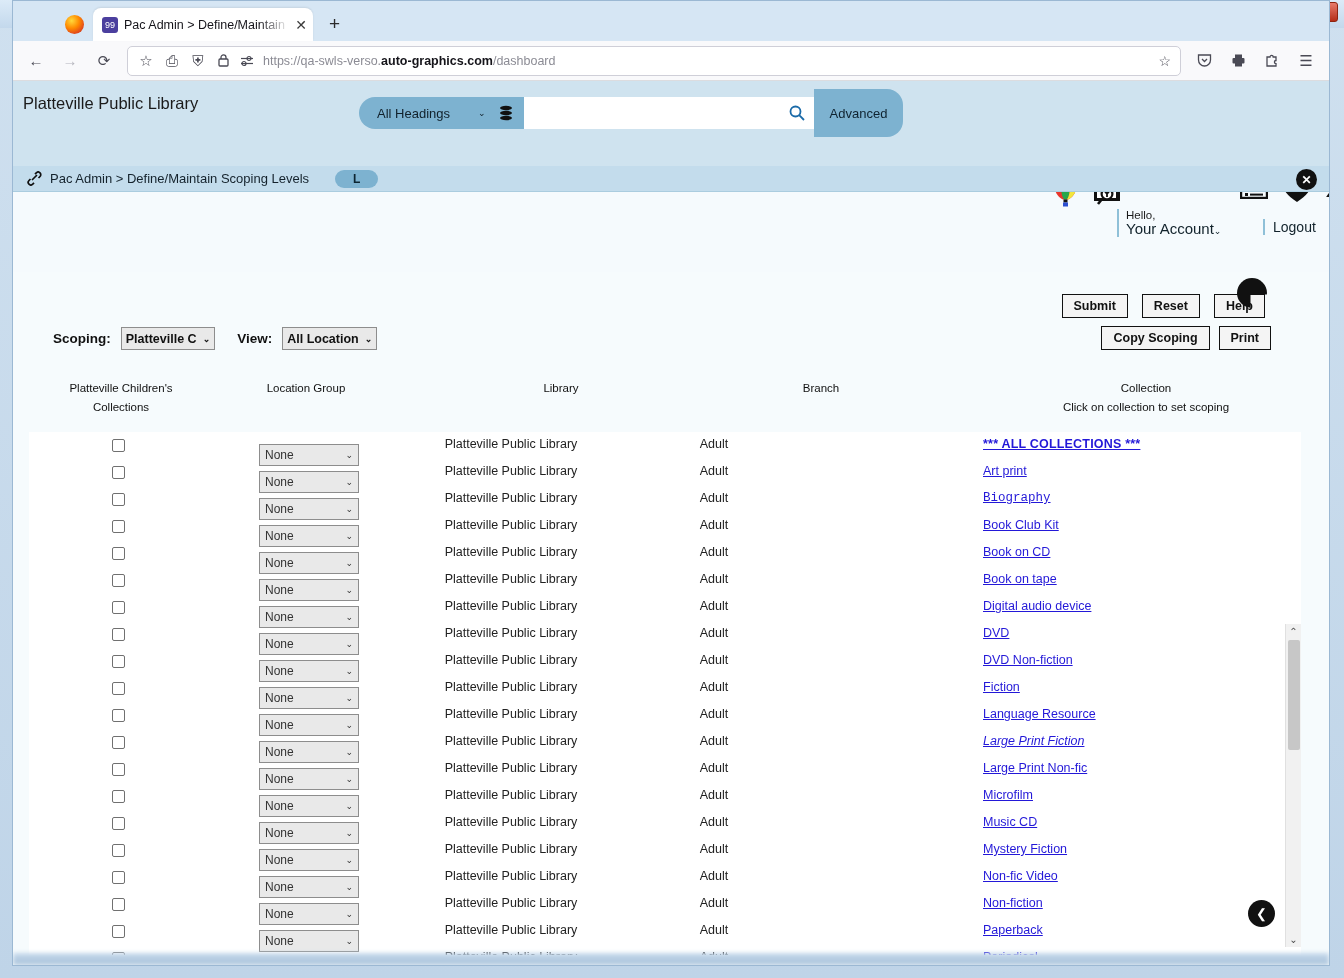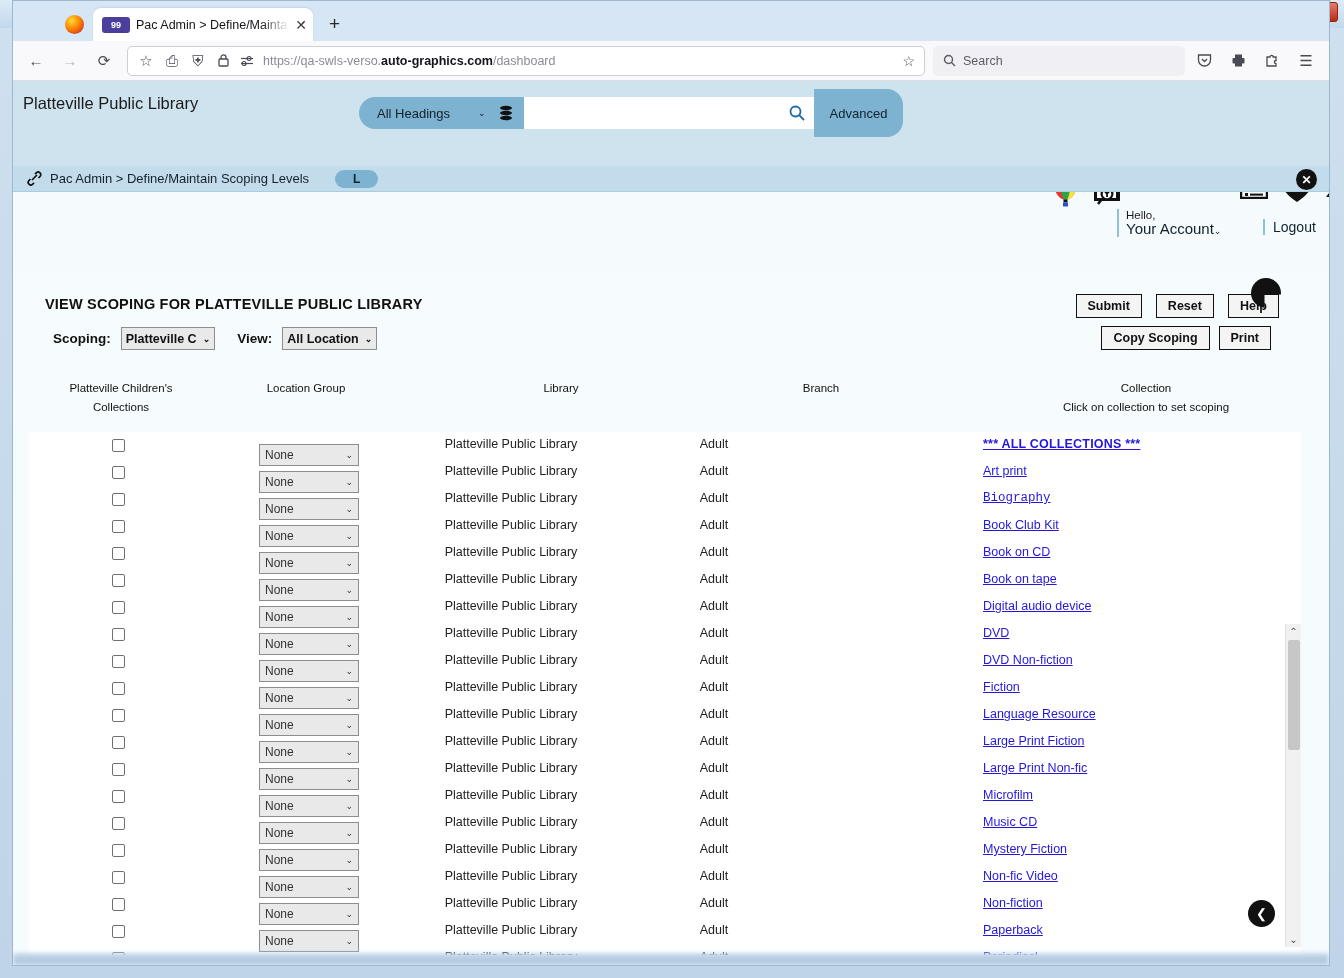--- a/index.html
+++ b/index.html
@@ -50,23 +50,23 @@
     border-radius: 50%;
     background: radial-gradient(circle at 35% 30%, #ffd93b 0%, #ff8a00 42%, #e34b1a 72%, #a52a14 100%);
   }
   #tab {
     height: 33px; width: 220px; background: #fff;
     border-radius: 8px 8px 0 0; display: flex; align-items: center;
     padding: 0 6px 0 9px; gap: 6px; position: relative; left: 34px;
     box-shadow: 0 -1px 2px rgba(0,0,0,.08);
   }
   #tab-favicon {
-    width: 28px; height: 16px; border-radius: 3px; background: #4b3f9e;
+    width: 16px; height: 16px; border-radius: 3px; background: #4b3f9e;
     color: #fff; font-size: 9px; display: flex; align-items: center;
-    justify-content: center; font-weight: bold; flex: none;
+    justify-content: center; font-weight: normal; flex: none;
   }
   #tab-title {
     font-size: 12.5px; color: #15141a; white-space: nowrap; overflow: hidden;
     flex: 1;
     -webkit-mask-image: linear-gradient(90deg,#000 82%,transparent 100%);
     mask-image: linear-gradient(90deg,#000 82%,transparent 100%);
   }
   #tab-close { font-size: 14px; color: #3a3a3a; flex: none; cursor: pointer; }
   #newtab { margin-left: 50px; font-size: 19px; color: #2b2b2b; padding-bottom: 6px; }
 
@@ -172,21 +172,21 @@
   }
   #filters { position: absolute; left: 32px; top: 55px; display: flex; align-items: center; gap: 10px; }
   .flabel { font-size: 13.5px; font-weight: bold; color: #111; }
   .fsel {
     height: 23px; border: 1px solid #8d8d8d; background: #e9e9e9;
     font-size: 12.5px; color: #111; font-weight: bold; padding: 0 4px;
     display: flex; align-items: center; gap: 6px; font-family: "Liberation Sans", sans-serif;
   }
   .caret { font-size: 9px; }
 
-  #btns-row1 { position: absolute; right: 36px; top: 22px; display: flex; gap: 14px; }
+  #btns-row1 { position: absolute; right: 50px; top: 22px; display: flex; gap: 14px; }
   #btns-row2 { position: absolute; right: 44px; top: 54px; display: flex; gap: 9px; }
   .pbtn {
     border: 1px solid #111; background: #f4f4f4; font-size: 12.5px; color: #111;
     padding: 4px 11px; font-family: "Liberation Sans", sans-serif; font-weight: bold;
   }
   #help-btn-wrap { position: relative; }
   #spin-circle {
     position: absolute; right: -2px; top: -16px; width: 30px; height: 30px;
     border-radius: 50%; background: #111;
     clip-path: polygon(0 0, 100% 0, 100% 55%, 45% 55%, 45% 100%, 0 100%);
@@ -287,27 +287,20 @@
           <svg width="14" height="12" viewBox="0 0 14 12">
               <line x1="1" y1="3.5" x2="13" y2="3.5" stroke="#4a4a55" stroke-width="1.2"></line>
               <line x1="1" y1="8.5" x2="13" y2="8.5" stroke="#4a4a55" stroke-width="1.2"></line>
               <circle cx="9" cy="3.5" r="2" fill="none" stroke="#4a4a55" stroke-width="1.2"></circle>
               <circle cx="4" cy="8.5" r="2" fill="none" stroke="#4a4a55" stroke-width="1.2"></circle>
             </svg>
         </div>
         <div id="url-text"><span>https://qa-swls-verso.</span><b>auto-graphics.com</b><span>/dashboard</span></div>
         <div id="url-star">☆</div>
       </div>
-      <div id="searchbar">
-        <svg width="13" height="13" viewBox="0 0 13 13">
-            <circle cx="5.5" cy="5.5" r="4" fill="none" stroke="#5b5b66" stroke-width="1.4"></circle>
-            <line x1="8.5" y1="8.5" x2="12" y2="12" stroke="#5b5b66" stroke-width="1.4"></line>
-          </svg>
-        <div id="search-ph">Search</div>
-      </div>
       <div class="nav-icon">
         <svg width="15" height="15" viewBox="0 0 15 15">
             <path d="M1.5 2h12v5a6 6 0 0 1-12 0z" fill="none" stroke="#4a4a55" stroke-width="1.3"></path>
             <path d="M5 6l2.5 2.5L10 6" fill="none" stroke="#4a4a55" stroke-width="1.3"></path>
           </svg>
       </div>
       <div class="nav-icon">
         <svg width="15" height="15" viewBox="0 0 15 15">
             <rect x="4" y="1.5" width="7" height="3.5" fill="#4a4a55"></rect>
             <rect x="1.5" y="5" width="12" height="5.5" rx="1" fill="#4a4a55"></rect>
@@ -413,21 +406,20 @@
             <path d="M5 9l5-5M3.5 8L2 9.5a2.6 2.6 0 0 0 3.7 3.7L7 11.8M8 3.2L9.3 1.8A2.6 2.6 0 0 1 13 5.5L11.5 7" fill="none" stroke="#111" stroke-width="1.7"></path>
           </svg>
         <span>Pac Admin &gt; Define/Maintain Scoping Levels</span>
         <span id="lbadge">L</span>
         <span id="close-circle">✕</span>
       </div>
 
       <div id="content">
         <div id="content-inner">
 
-          <div id="page-title">VIEW SCOPING FOR PLATTEVILLE PUBLIC LIBRARY</div>
 
           <div id="filters">
             <span class="flabel">Scoping:</span>
             <span class="fsel">
               <span>Platteville C</span>
               <span class="caret">⌄</span>
             </span>
             <span class="flabel" style="margin-left:12px">View:</span>
             <span class="fsel">
               <span>All Location</span>
@@ -572,21 +564,21 @@
                 <a class="coll" style="top: 5px;">Language Resource</a>
               </div>
               <div class="row">
                 <div class="cb" style="top: 7px;"></div>
                 <div class="sel" style="top: 12px;">
                   <span>None</span>
                   <span class="caret">⌄</span>
                 </div>
                 <div class="lib" style="top: 5px;">Platteville Public Library</div>
                 <div class="br" style="top: 5px;">Adult</div>
-                <a class="coll" style="top: 5px;">Large Print Fiction</a>
+                <a class="coll" style="top: 5px; font-style: italic;">Large Print Fiction</a>
               </div>
               <div class="row">
                 <div class="cb" style="top: 7px;"></div>
                 <div class="sel" style="top: 12px;">
                   <span>None</span>
                   <span class="caret">⌄</span>
                 </div>
                 <div class="lib" style="top: 5px;">Platteville Public Library</div>
                 <div class="br" style="top: 5px;">Adult</div>
                 <a class="coll" style="top: 5px;">Large Print Non-fic</a>

